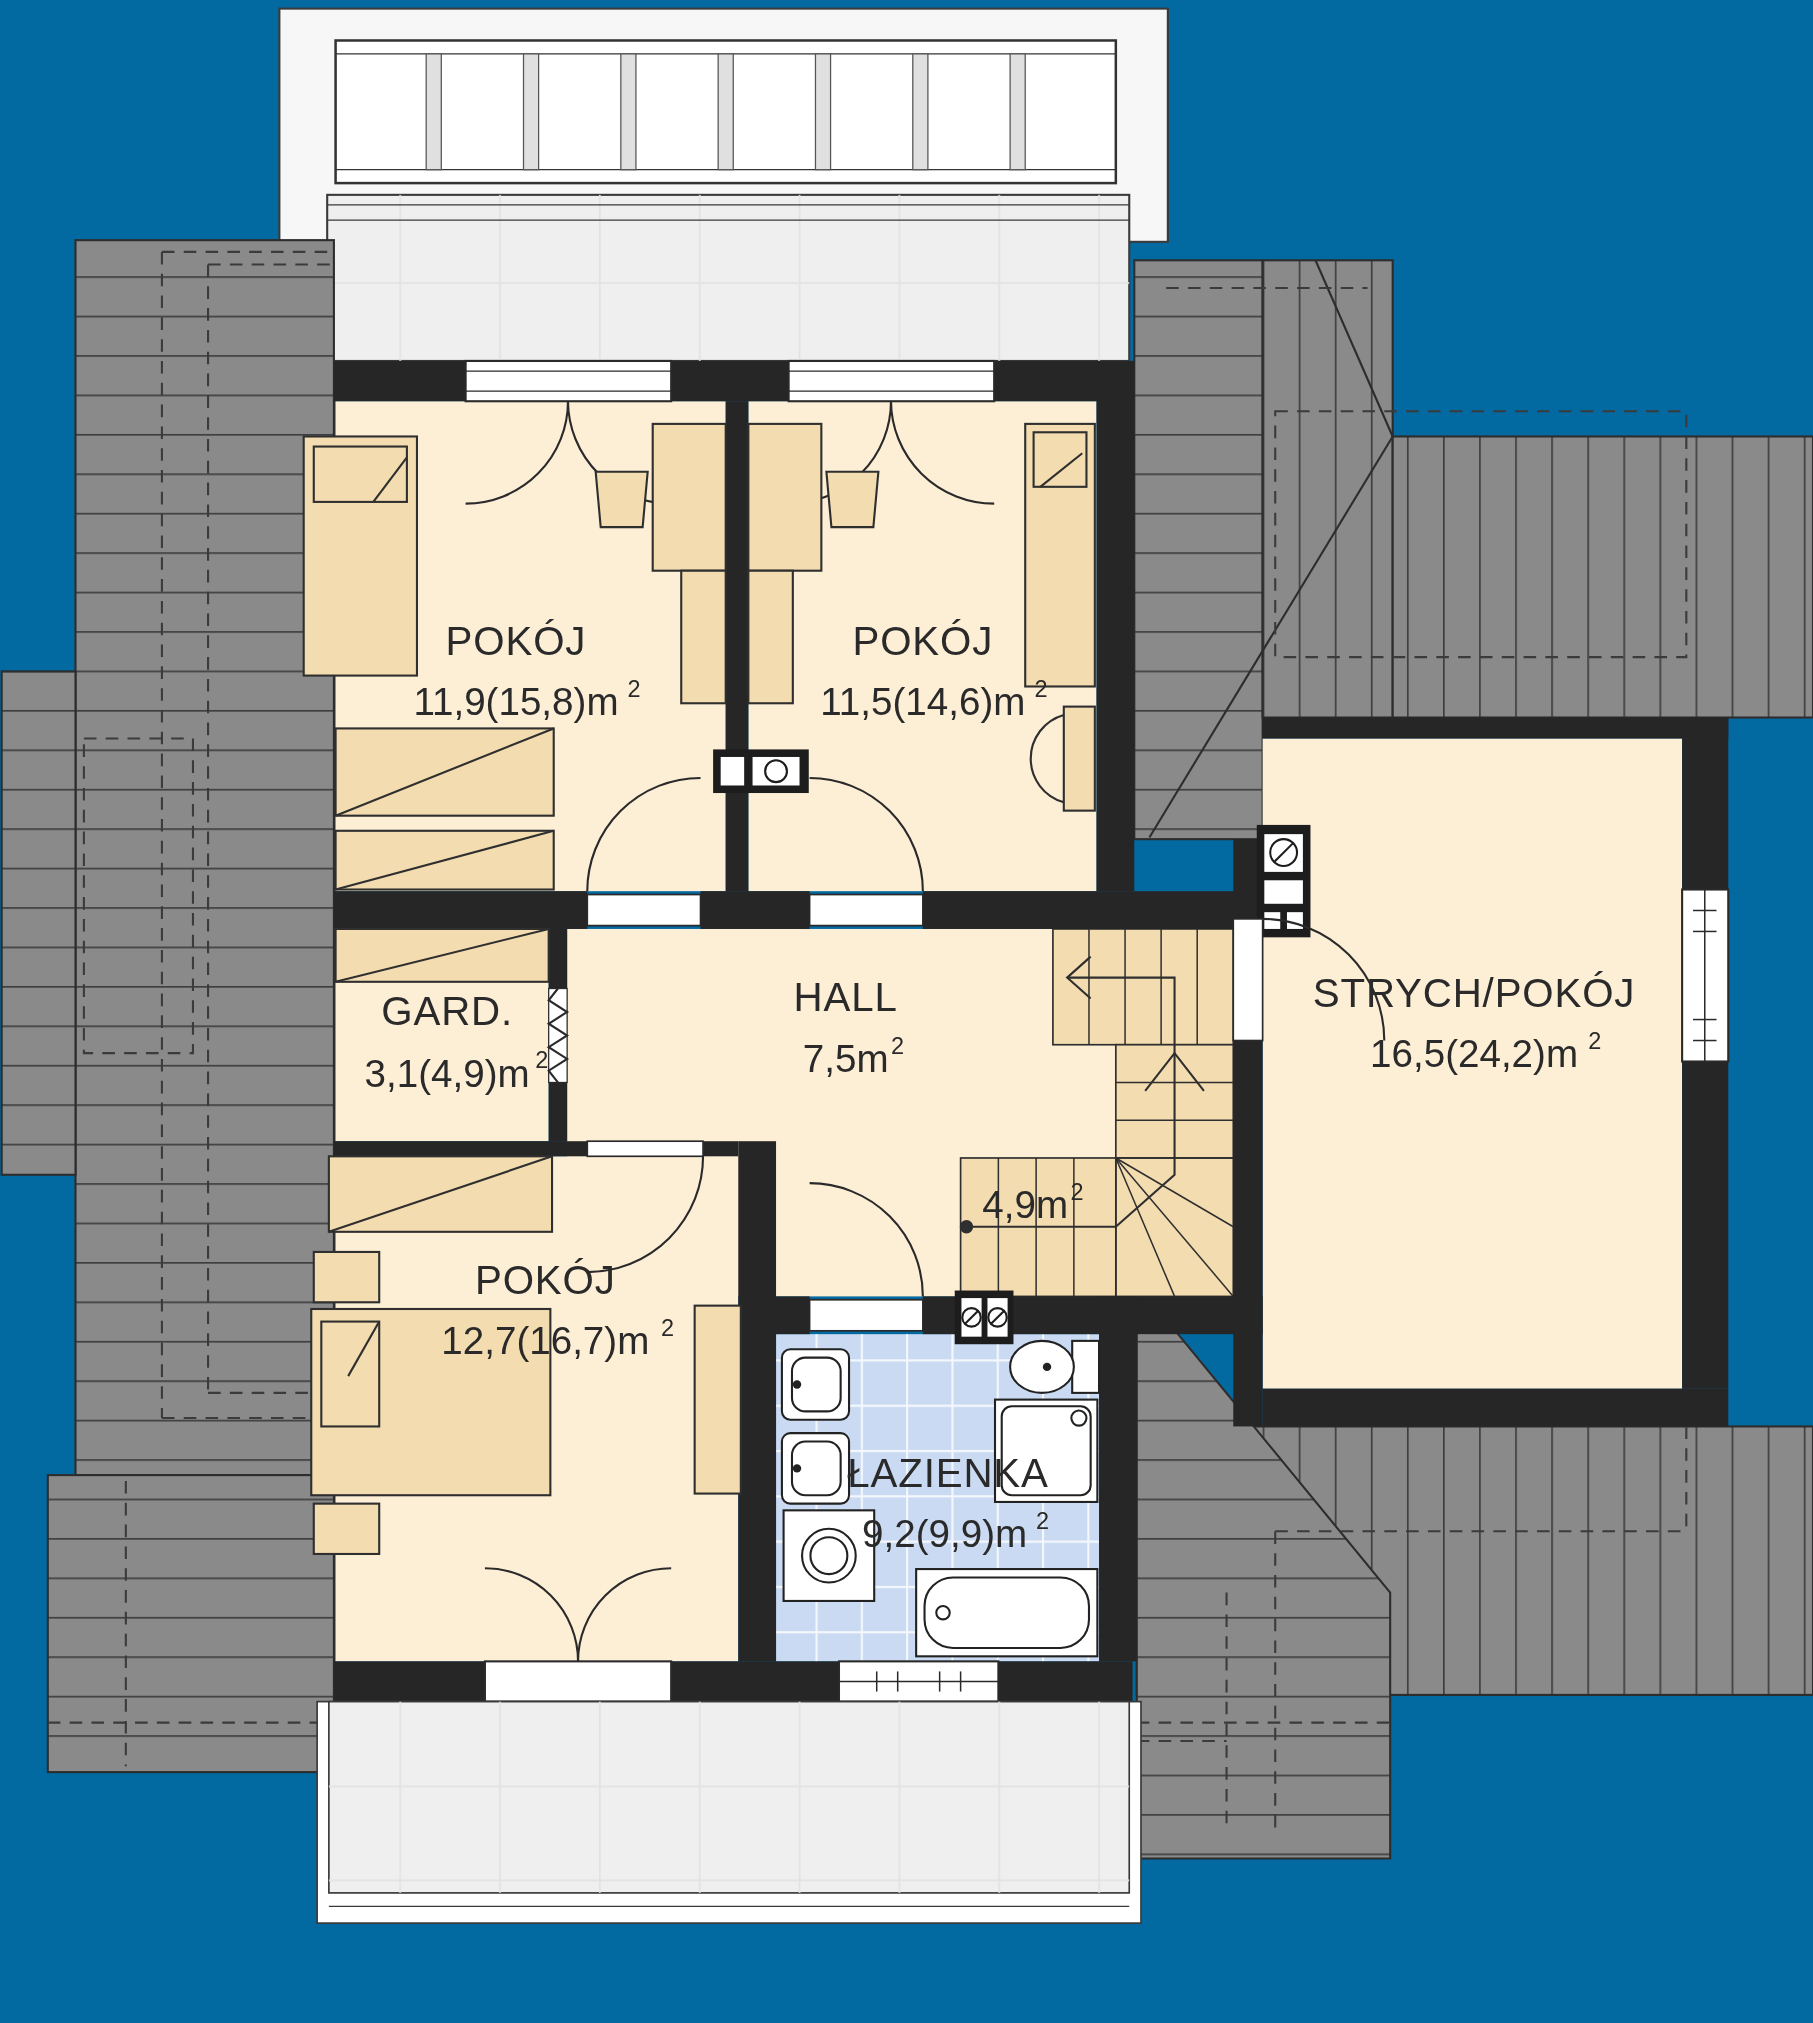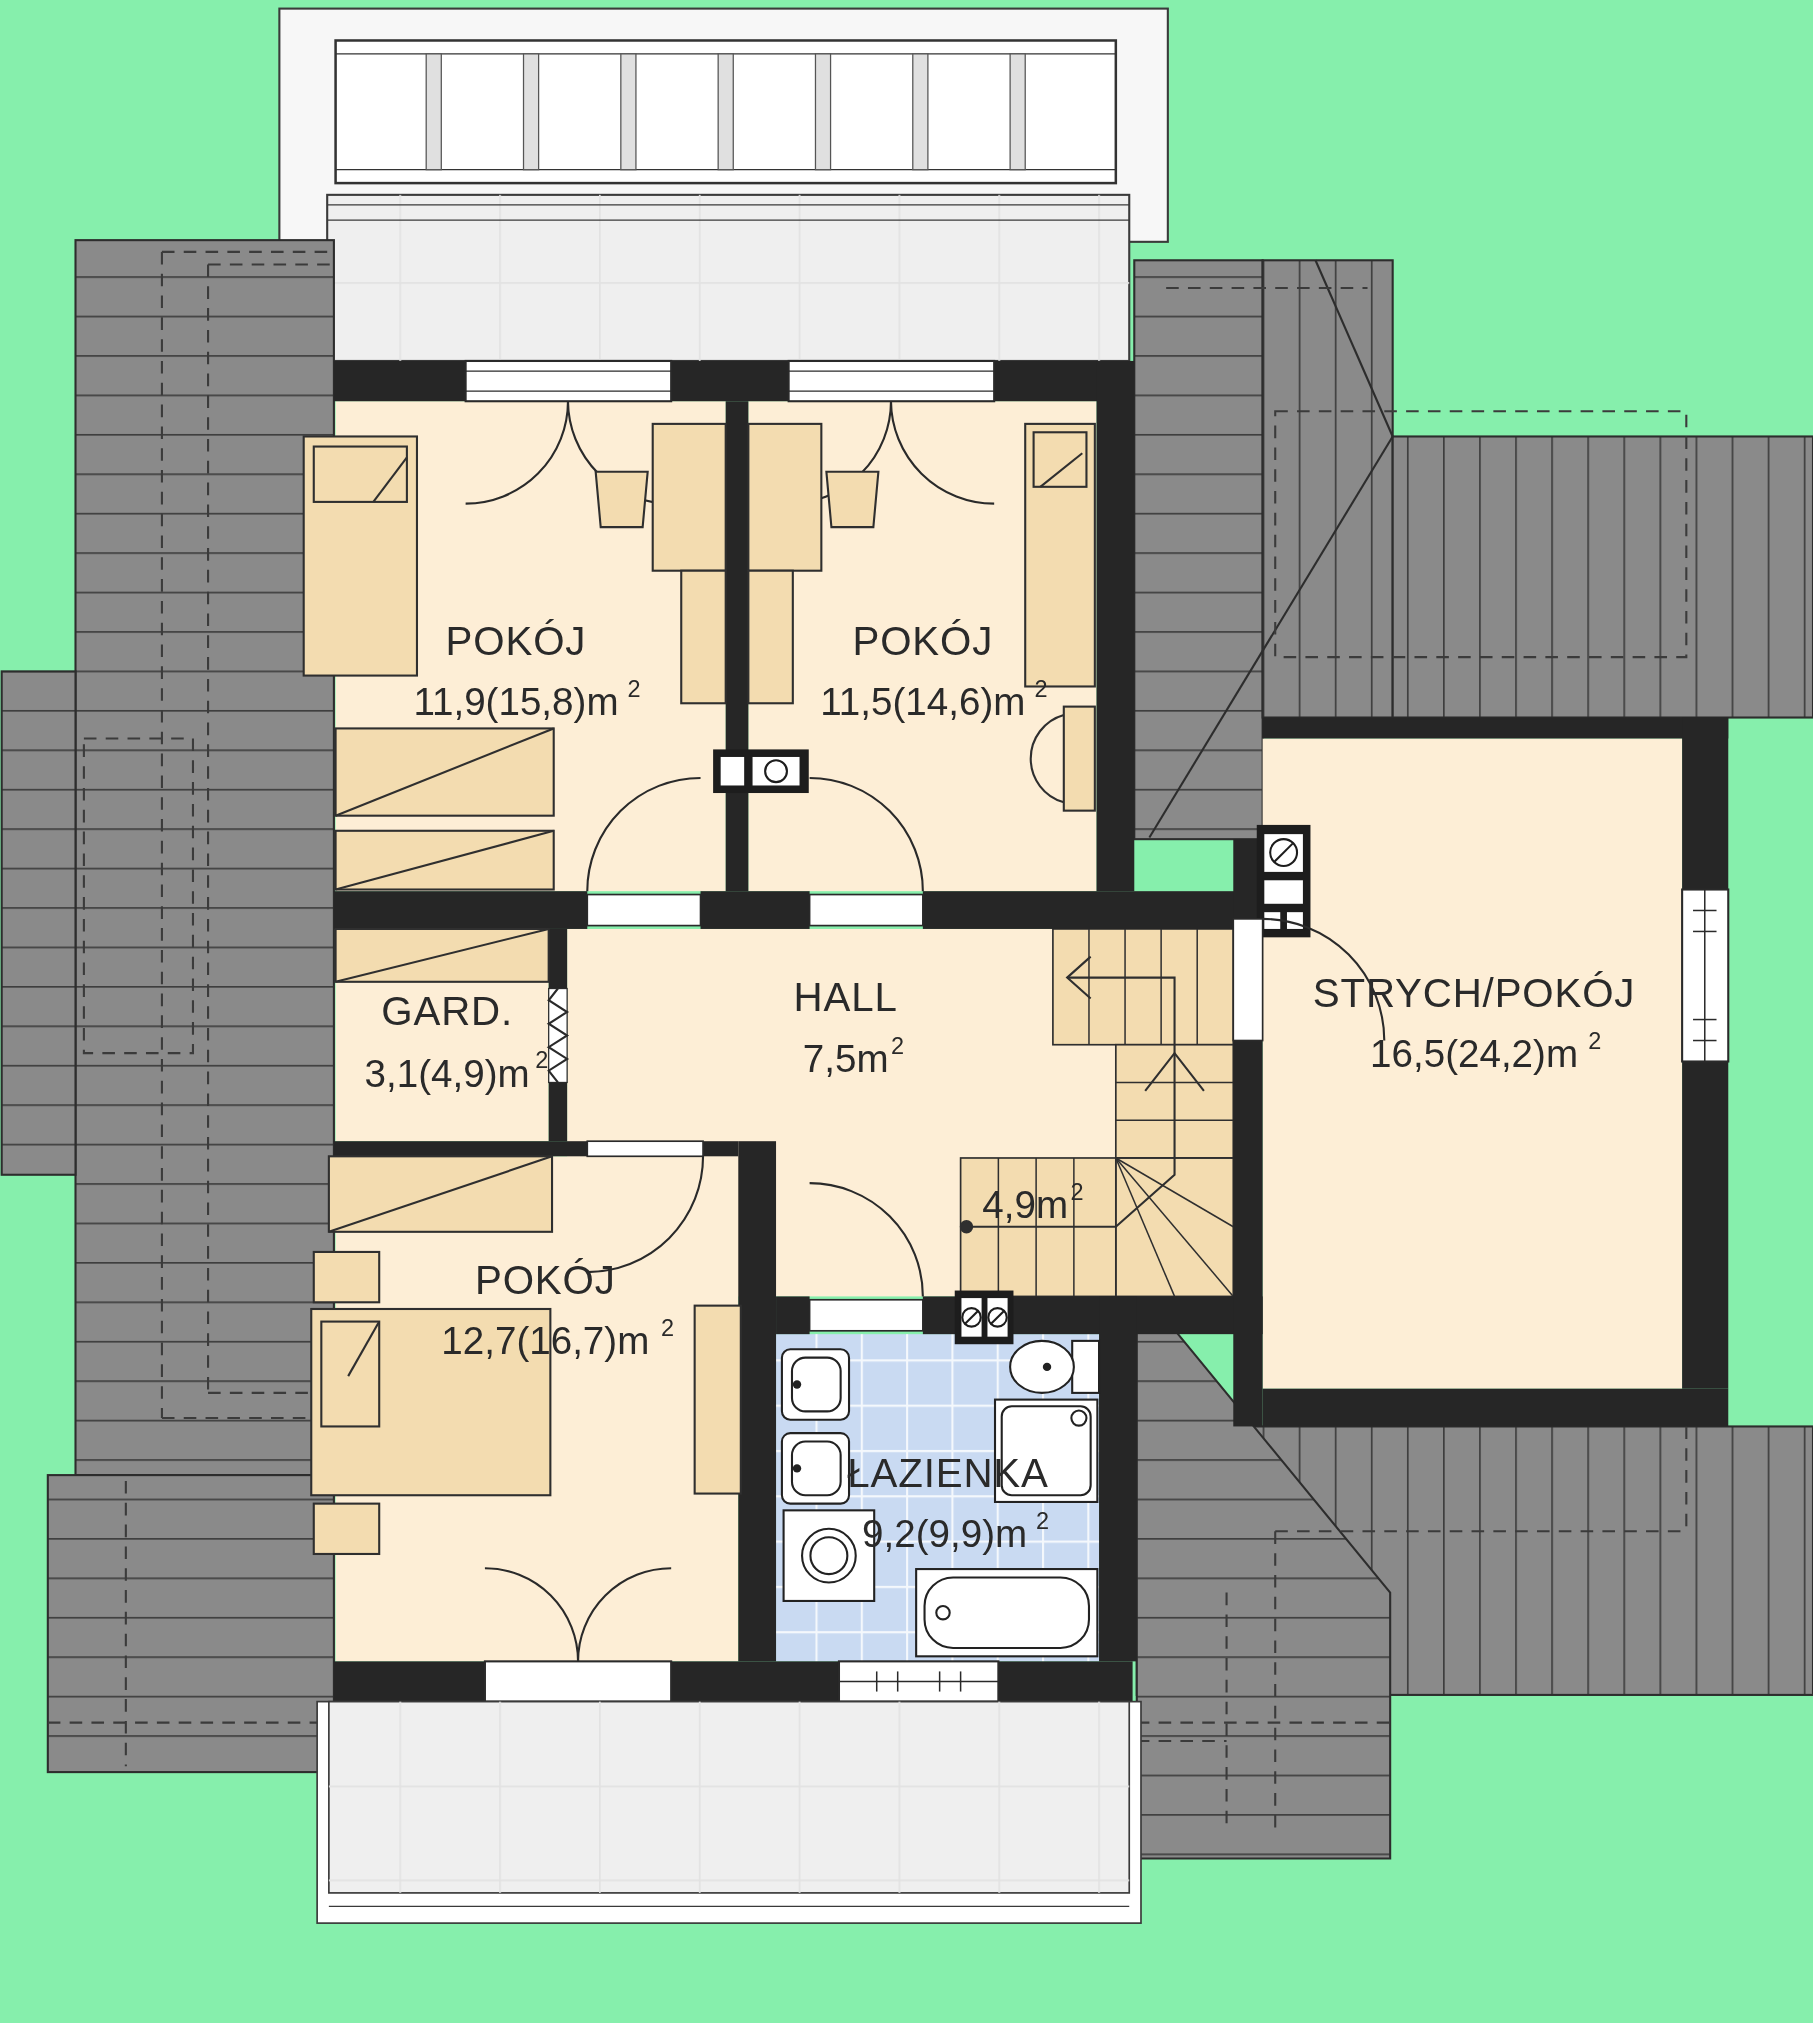--- a/index.html
+++ b/index.html
@@ -1,16 +1,16 @@
 <!DOCTYPE html>
 <html style="font-size:13.4px"><head>
 <meta charset="utf-8">
 <style>
   html,body{margin:0;padding:0;background:#ffffff;}
-  .stage{position:relative;width:1813px;height:2024px;background:#86efac;overflow:hidden;}
+  .stage{position:relative;width:1813px;height:2024px;background:#0369a1;overflow:hidden;}
   svg{display:block;}
   text{font-family:"Liberation Sans","DejaVu Sans",sans-serif;fill:#2a2a2a;}
   .room-name{font-size:48px;letter-spacing:1px;}
   .room-area{font-size:46px;}
   .room-sup{font-size:28px;}
 </style>
 </head>
 <body>
 
 <div class="stage">

